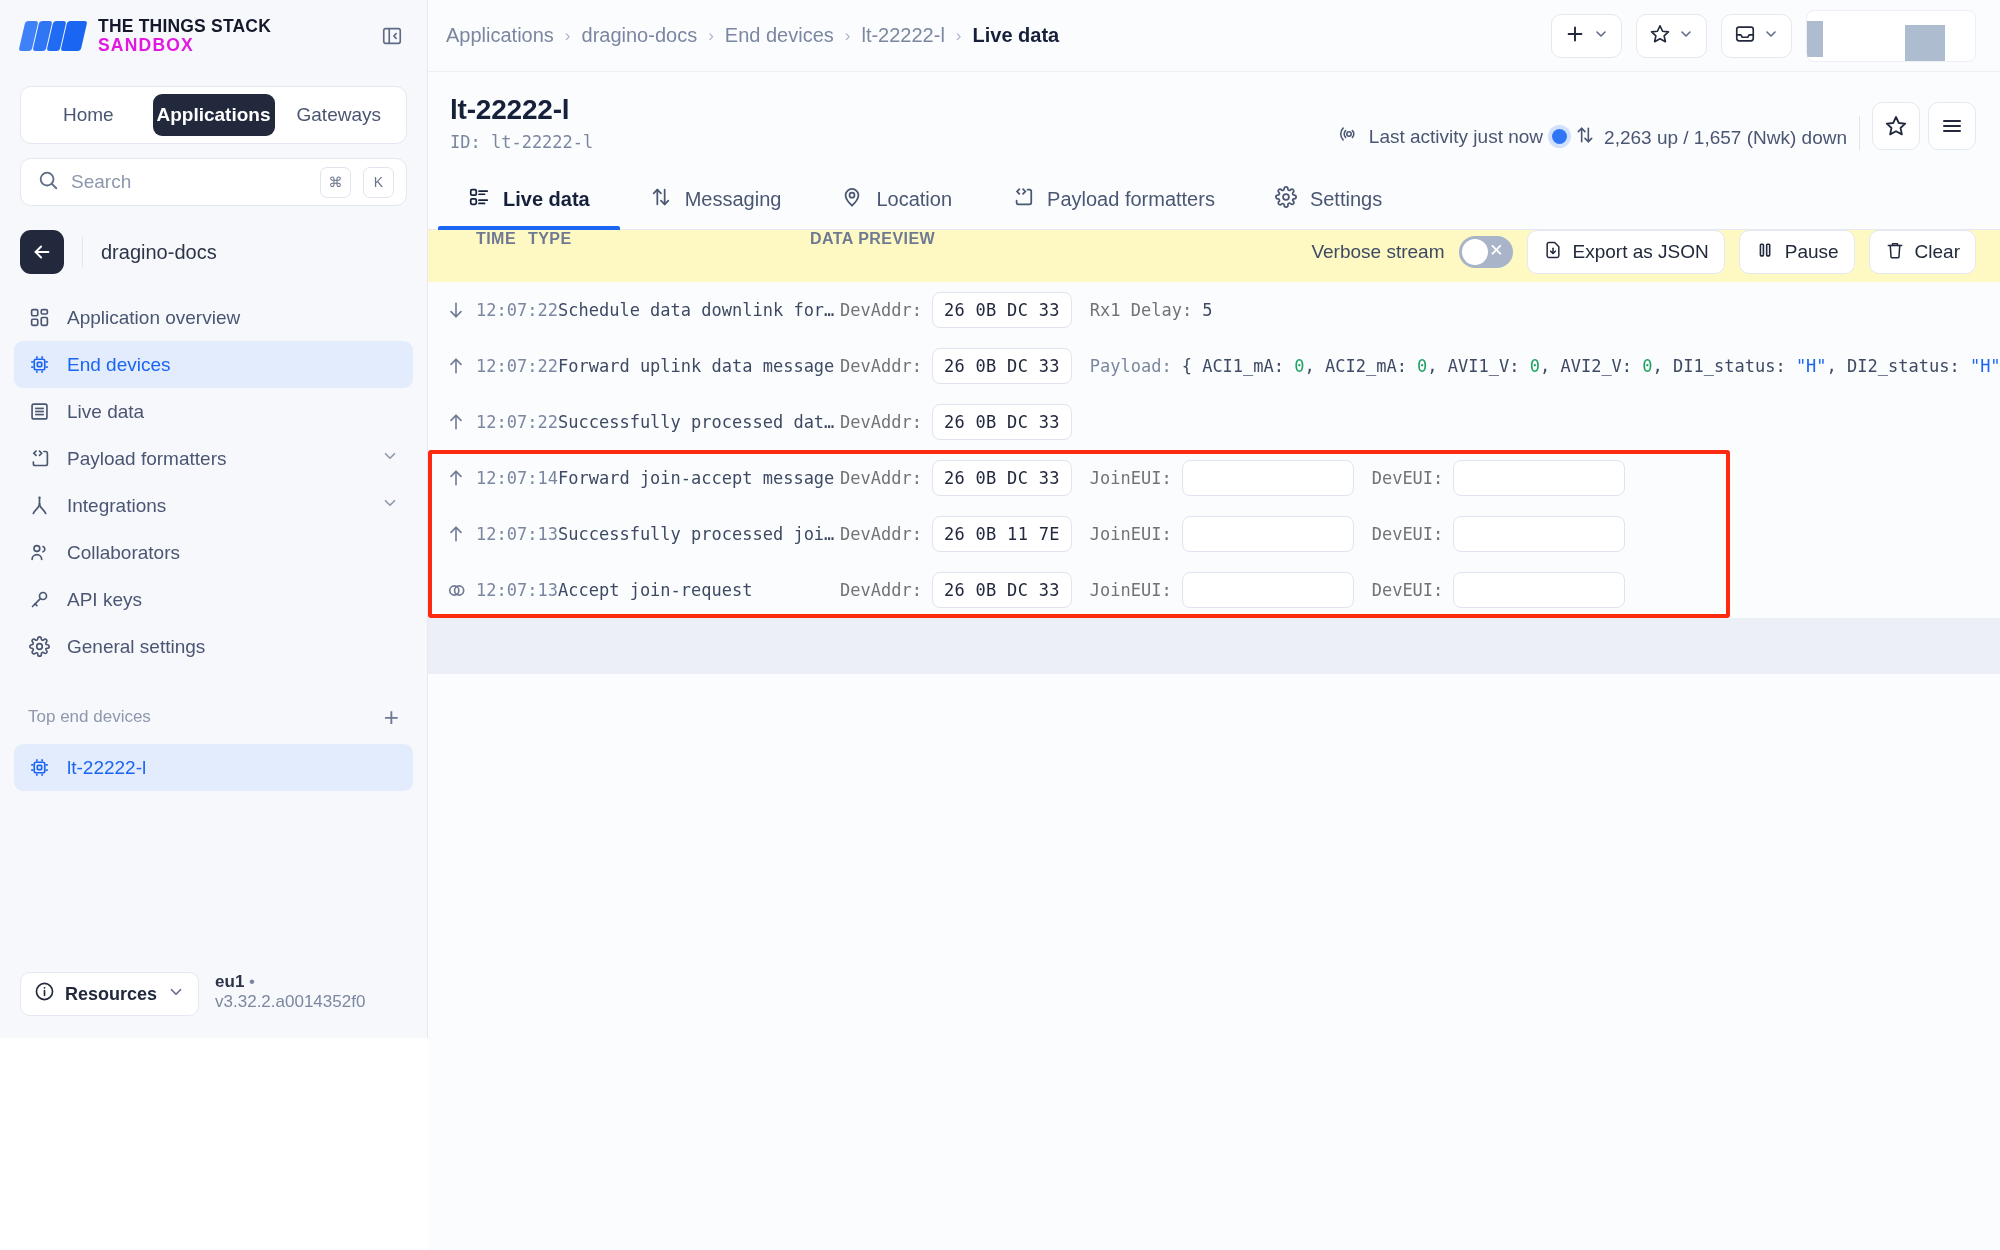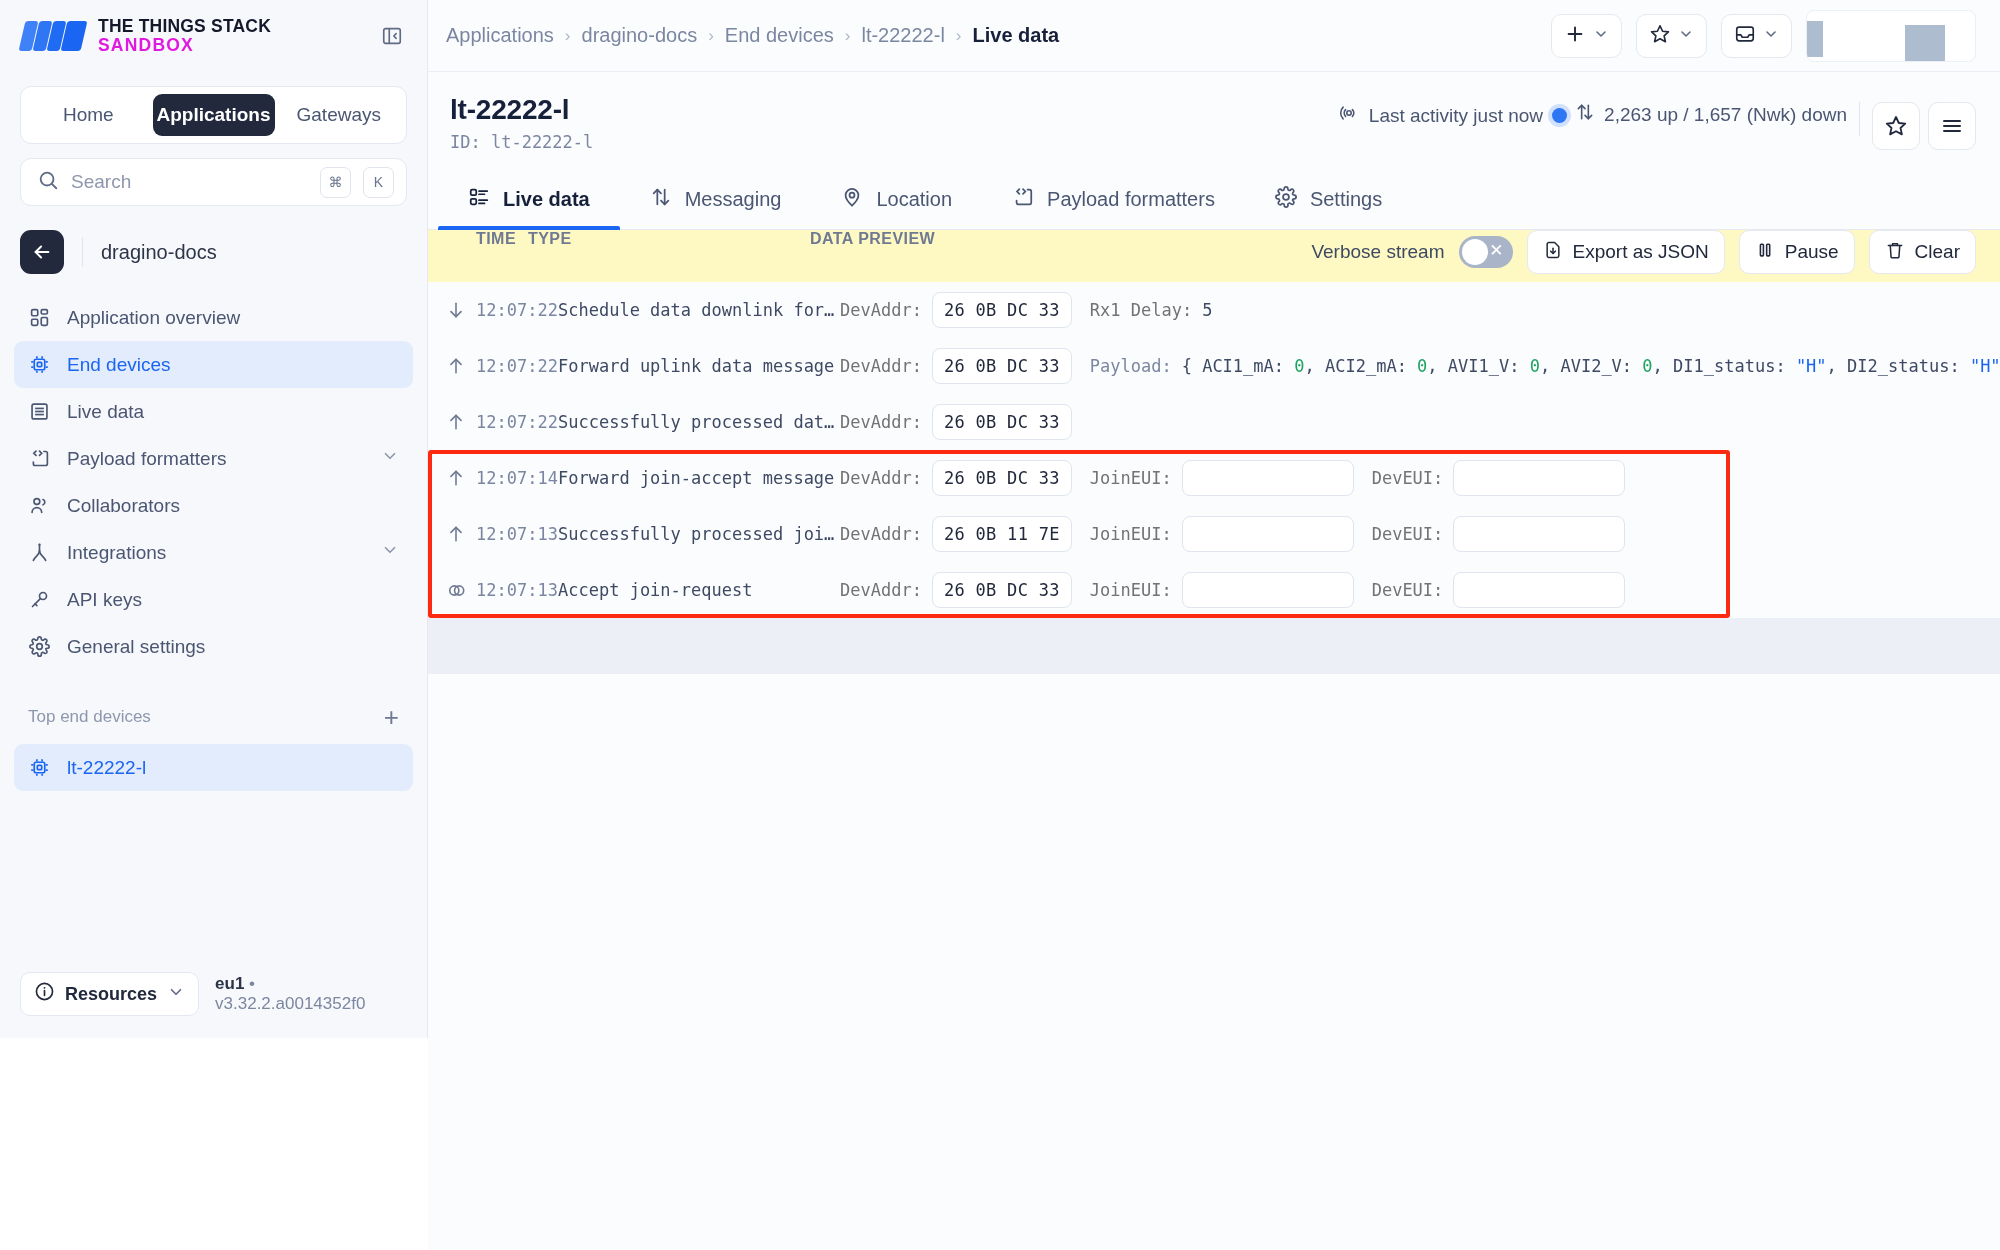--- a/index.html
+++ b/index.html
@@ -106,21 +106,21 @@
     padding: 34px 28px 10px 28px;
     font-size: 17px; color: #8d97ad;
   }
   .section-head .plus {
     margin-left: auto; font-size: 26px; color: #6b7governments;
     color: #6f7a92; cursor: pointer; line-height: 1;
   }
 
   .sb-footer {
     margin-top: auto; padding: 18px 20px 22px 20px;
-    display: flex; align-items: center; gap: 16px;
+    display: flex; align-items: flex-start; gap: 16px;
   }
   .res-btn {
     display: flex; align-items: center; gap: 10px;
     background: #fff; border: 1px solid #e4e8f0; border-radius: 10px;
     height: 44px; padding: 0 13px; font-size: 18px; font-weight: 700;
     color: #22293c; cursor: pointer;
   }
   .ver { font-size: 17px; color: #7b8losing; color: #7b87a0; }
   .ver b { color: #2c3447; }
 
@@ -158,21 +158,21 @@
 
   .devbar {
     display: flex; align-items: flex-start;
     padding: 22px 24px 18px 22px;
   }
   .dev-title { font-size: 28px; font-weight: 700; color: #16203a; letter-spacing: -.2px; }
   .dev-id {
     font-family: "DejaVu Sans Mono", monospace;
     font-size: 17px; color: #7b87a0; margin-top: 6px;
   }
-  .dev-right { margin-left: auto; display: flex; align-items: flex-start; gap: 8px; padding-top: 8px; }
+  .dev-right { margin-left: auto; display: flex; align-items: flex-end; gap: 8px; padding-top: 8px; }
   .activity { display: flex; align-items: center; gap: 9px; font-size: 19px; color: #4a5672; }
   .dot-live { width: 15px; height: 15px; border-radius: 50%; background: #2f76f5;
               box-shadow: 0 0 0 4px rgba(47,118,245,.2); }
   .counts { display: flex; align-items: center; gap: 9px; font-size: 19px; color: #4a5672; }
   .vbar { width: 1px; height: 34px; background: #e0e4ee; margin: 0 4px; }
   .sqbtn {
     width: 48px; height: 48px; border: 1px solid #e4e8f0; border-radius: 10px;
     background: #fff; display: flex; align-items: center; justify-content: center;
     color: #22293c; cursor: pointer;
   }
@@ -360,43 +360,43 @@
         <span class="chev">
           <svg width="18" height="18" viewBox="0 0 24 24" fill="none" stroke="currentColor" stroke-width="2.2" stroke-linecap="round" stroke-linejoin="round">
               <polyline points="6,9 12,15 18,9"></polyline>
             </svg>
         </span>
       </div>
 
       <div class="nav-item">
         <span class="ic">
           <svg width="21" height="21" viewBox="0 0 24 24" fill="none" stroke="currentColor" stroke-width="1.9" stroke-linecap="round">
-            <circle cx="9" cy="7.5" r="3.3"></circle>
-              <path d="M3.5 20c0-3.2 2.5-5.5 5.5-5.5s5.5 2.3 5.5 5.5"></path>
-            <path d="M16 5.2a3.2 3.2 0 0 1 0 6"></path>
-          </svg>
-        </span>
-        <span>Collaborators</span>
-      </div>
-
-      <div class="nav-item">
-        <span class="ic">
-          <svg width="21" height="21" viewBox="0 0 24 24" fill="none" stroke="currentColor" stroke-width="1.9" stroke-linecap="round">
             <path d="M12 3v7"></path>
               <path d="M12 10c0 5 5 6 7 11"></path>
               <path d="M12 10c0 5-5 6-7 11"></path>
             <circle cx="12" cy="3" r="1.3" fill="currentColor" stroke="none"></circle>
           </svg>
         </span>
         <span>Integrations</span>
         <span class="chev">
           <svg width="18" height="18" viewBox="0 0 24 24" fill="none" stroke="currentColor" stroke-width="2.2" stroke-linecap="round" stroke-linejoin="round">
               <polyline points="6,9 12,15 18,9"></polyline>
             </svg>
         </span>
+      </div>
+
+      <div class="nav-item">
+        <span class="ic">
+          <svg width="21" height="21" viewBox="0 0 24 24" fill="none" stroke="currentColor" stroke-width="1.9" stroke-linecap="round">
+            <circle cx="9" cy="7.5" r="3.3"></circle>
+              <path d="M3.5 20c0-3.2 2.5-5.5 5.5-5.5s5.5 2.3 5.5 5.5"></path>
+            <path d="M16 5.2a3.2 3.2 0 0 1 0 6"></path>
+          </svg>
+        </span>
+        <span>Collaborators</span>
       </div>
 
       <div class="nav-item">
         <span class="ic">
           <svg width="21" height="21" viewBox="0 0 24 24" fill="none" stroke="currentColor" stroke-width="1.9" stroke-linecap="round">
             <circle cx="16" cy="8" r="4"></circle>
               <path d="M13 11 4 20"></path>
               <path d="M7 17l2 2"></path>
           </svg>
         </span>

